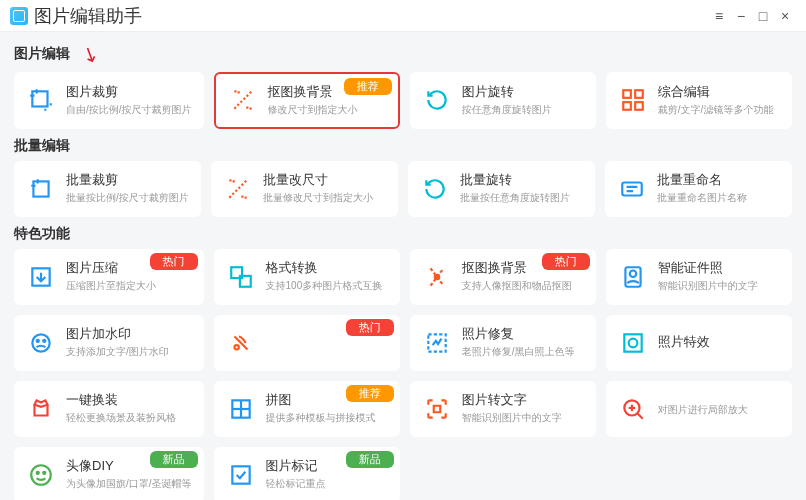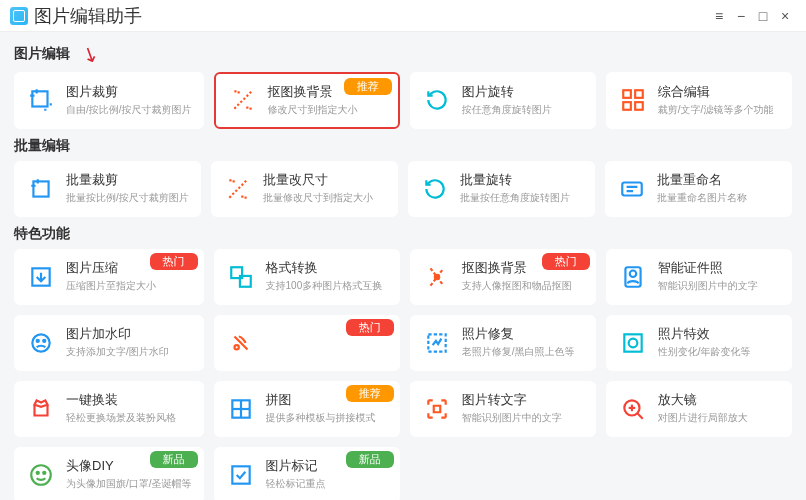--- a/index.html
+++ b/index.html
@@ -239,21 +239,20 @@
       </div>
       <div class="card">
         <div class="icon-wrap">
           <svg viewBox="0 0 24 24" fill="none" stroke="#00bcd4" stroke-width="2">
             <rect x="4" y="4" width="16" height="16"></rect>
             <circle cx="12" cy="12" r="4"></circle>
           </svg>
         </div>
         <div class="text-wrap">
           <div class="card-title">照片特效</div>
-          <div class="card-desc">性别变化/年龄变化等</div>
         </div>
       </div>
       <div class="card">
         <div class="icon-wrap">
           <svg viewBox="0 0 24 24" fill="none" stroke="#f44336" stroke-width="2">
             <path d="M8 4l-2 4 6 2 6-2-2-4-4 2z"></path>
             <path d="M6 8v10h12V8"></path>
           </svg>
         </div>
         <div class="text-wrap">
@@ -290,21 +289,20 @@
       <div class="card">
         <div class="icon-wrap">
           <svg viewBox="0 0 24 24" fill="none" stroke="#f44336" stroke-width="2">
             <circle cx="11" cy="11" r="7"></circle>
             <line x1="16" y1="16" x2="21" y2="21"></line>
             <line x1="8" y1="11" x2="14" y2="11"></line>
             <line x1="11" y1="8" x2="11" y2="14"></line>
           </svg>
         </div>
         <div class="text-wrap">
-          <div class="card-title">放大镜</div>
           <div class="card-desc">对图片进行局部放大</div>
         </div>
       </div>
       <div class="card">
         <div class="icon-wrap">
           <svg viewBox="0 0 24 24" fill="none" stroke="#4caf50" stroke-width="2">
             <circle cx="12" cy="12" r="9"></circle>
             <circle cx="9" cy="10" r="1" fill="#4caf50"></circle>
             <circle cx="15" cy="10" r="1" fill="#4caf50"></circle>
             <path d="M8 15c2 2 6 2 8 0"></path>

